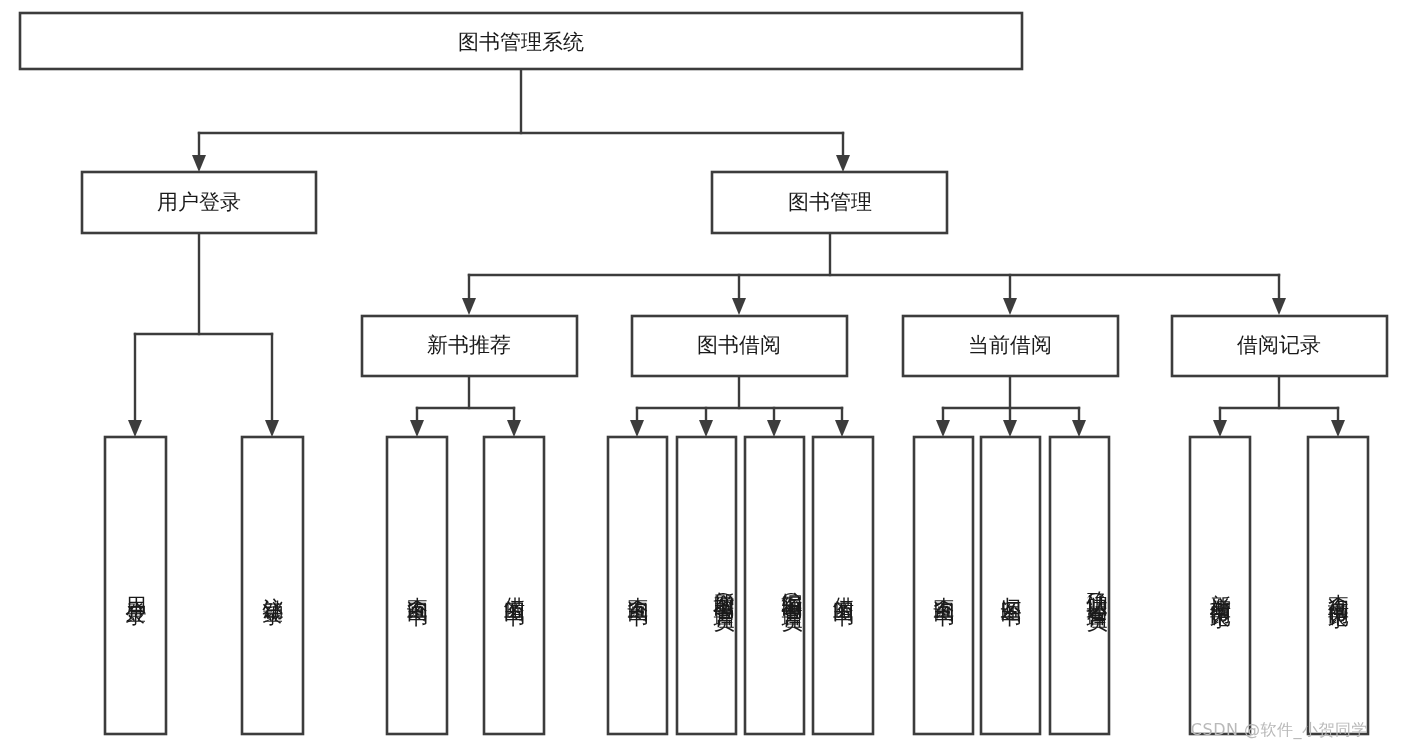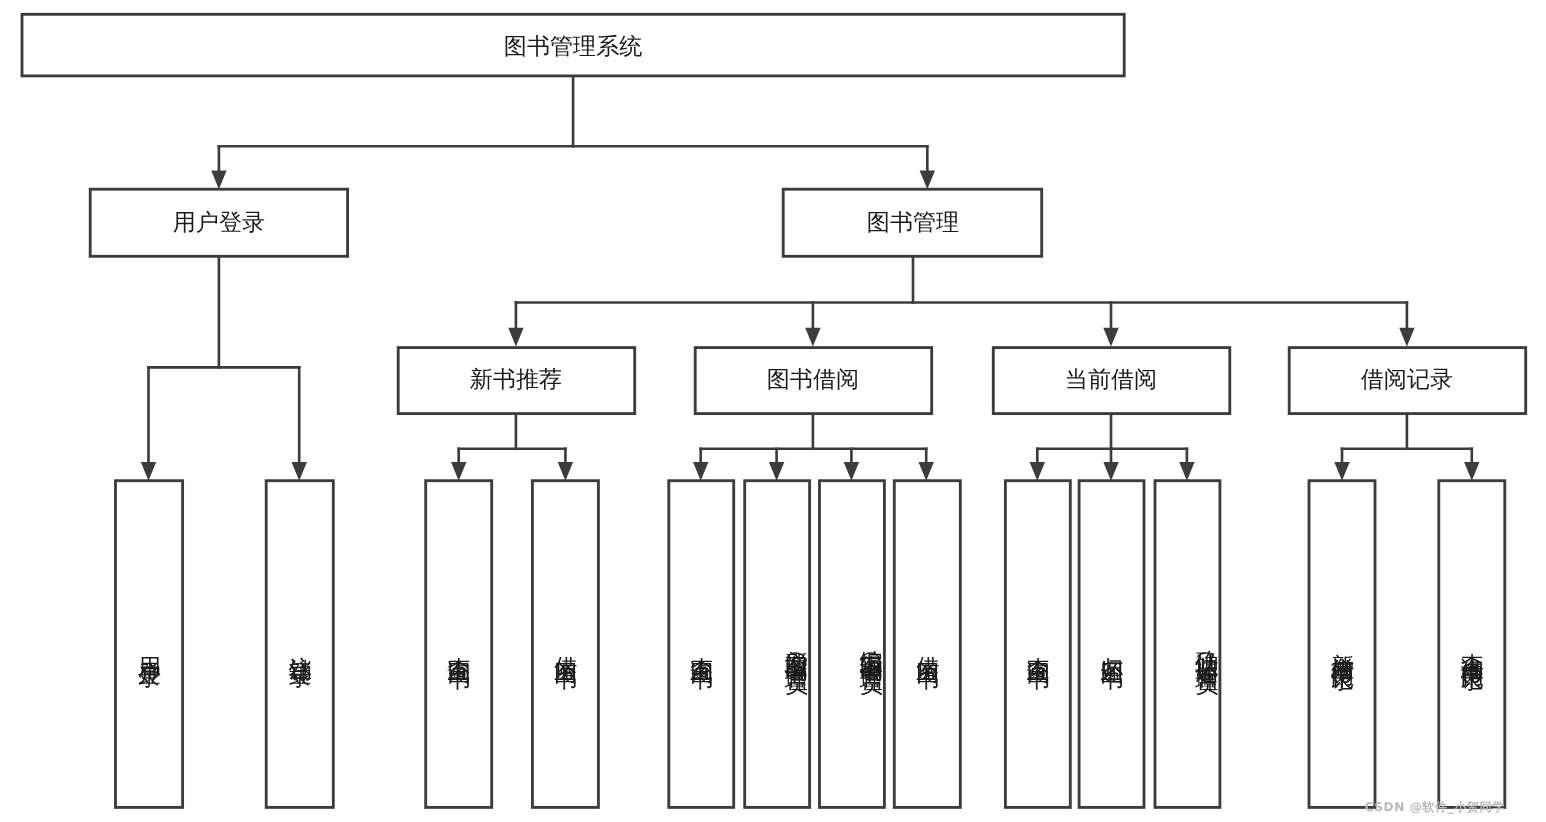--- a/index.html
+++ b/index.html
@@ -67,25 +67,24 @@
     user-select: none;
   }
   .leaf-label.centered {
     align-items: center;
   }
   .watermark {
     position: absolute;
     right: 8px;
     bottom: 6px;
     font-family: "DejaVu Sans", "Liberation Sans", sans-serif;
-    font-size: 11px;
+    font-size: 16px;
     color: #b9b9b9;
     white-space: nowrap;
     letter-spacing: 0.5px;
-    font-weight: bold;
   }
 </style>
 </head>
 <body>
 
 <div id="diagram-root">
 
   <svg id="flow-svg" viewBox="0 0 1405 747">
     <defs>
       <marker id="arrow" viewBox="0 0 12 12" refX="10" refY="6" markerWidth="9" markerHeight="9" orient="auto-start-reverse">

